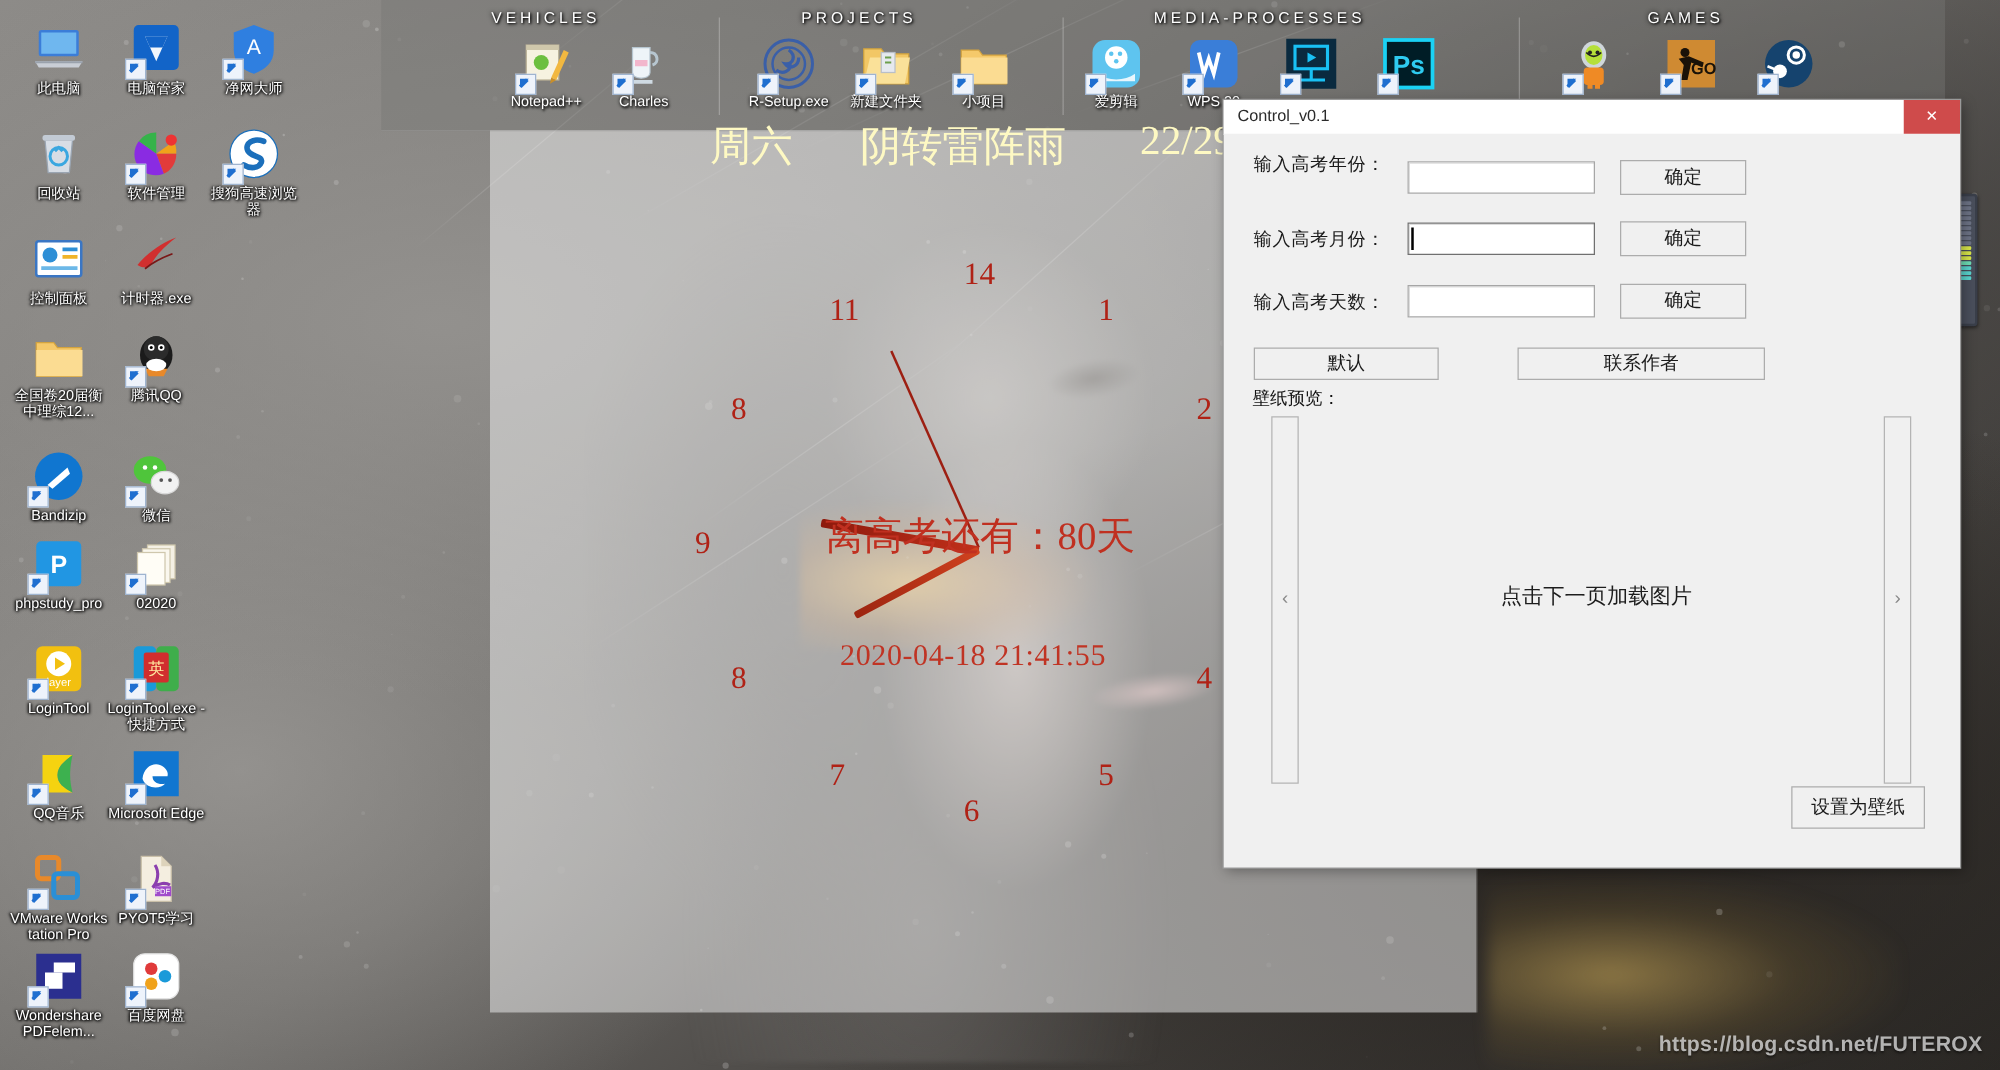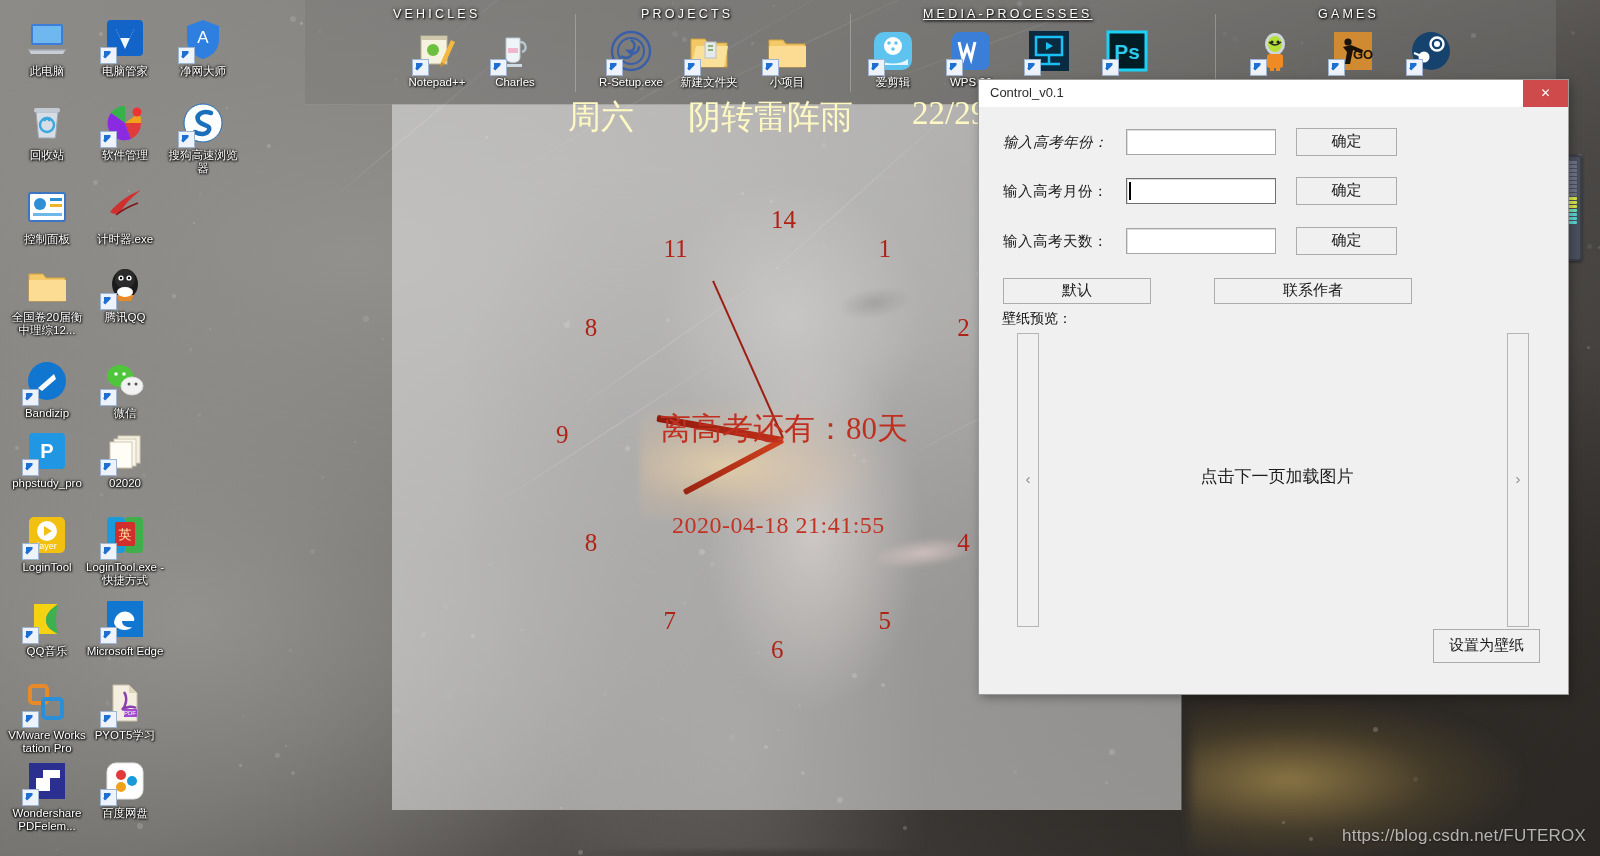--- a/index.html
+++ b/index.html
@@ -174,20 +174,21 @@
   #set-wallpaper{
     position:absolute;left:454px;top:549px;width:105px;height:32px;line-height:31px;
     font-size:15px;
   }
 
   
   #watermark{
     position:absolute;right:14px;bottom:10px;font-size:17px;color:rgba(222,222,222,.78);
     font-family:"Liberation Sans",sans-serif;letter-spacing:.2px;
     text-shadow:0 1px 2px rgba(0,0,0,.5);
+    font-weight:bold;
   }
 </style>
 </head>
 <body>
 
 <div id="desktop">
   <div class="wp-base"></div>
   <div class="figure-hood"></div>
   <div class="eye"></div>
   <div class="lips"></div>
@@ -615,21 +616,21 @@
         </svg><div class="shortcut-arrow"></div></div>
       <div class="fence-label">新建文件夹</div>
     </div>
     <div class="fence-icon" style="left: 442px;">
       <div class="fence-art"><svg width="46" height="46" viewBox="0 0 46 46">
           <path d="M5 12h14l3 4h19v23H5z" fill="#f5c96a" stroke="#d3a33f"></path>
           <path d="M5 18h37v21H5z" fill="#fbdc92"></path>
         </svg><div class="shortcut-arrow"></div></div>
       <div class="fence-label">小项目</div>
     </div>
-    <div class="fence-title" style="left: 618px; text-decoration: underline;">MEDIA-PROCESSES</div>
+    <div class="fence-title" style="left: 618px;">MEDIA-PROCESSES</div>
     <div class="fence-sep" style="left: 910px;"></div>
     <div class="fence-icon" style="left: 548px;">
       <div class="fence-art"><svg width="46" height="46" viewBox="0 0 46 46">
           <rect x="4" y="4" width="38" height="38" rx="10" fill="#5ec4ef"></rect>
           <circle cx="23" cy="18" r="9" fill="#fff"></circle>
           <circle cx="19" cy="15" r="1.8" fill="#5ec4ef"></circle>
           <circle cx="26" cy="15" r="1.8" fill="#5ec4ef"></circle>
           <circle cx="23" cy="21" r="1.8" fill="#5ec4ef"></circle>
           <path d="M8 31c8 6 22 6 30 0v6H8z" fill="#fff" opacity=".85"></path>
         </svg><div class="shortcut-arrow"></div></div>
@@ -738,21 +739,21 @@
     <div class="led" style="background: rgb(90, 214, 208);"></div>
   </div>
 
 <div id="dialog">
   <div id="titlebar">
     <div class="t">Control_v0.1</div>
     <div id="close-btn">✕</div>
   </div>
 
   <div id="form-rows">
-      <div class="f-label" style="left: 24px; top: 53px; font-style: italic;">输入高考年份：</div>
+      <div class="f-label" style="left: 24px; top: 42px;">输入高考年份：</div>
       <div class="f-input" style="left: 147px; top: 49px;"></div>
       <div class="btn btn-ok" style="left: 317px; top: 48px;">确定</div>
       <div class="f-label" style="left: 24px; top: 102px;">输入高考月份：</div>
       <div class="f-input focused" style="left: 147px; top: 98px;">
         <div class="caret"></div>
       </div>
       <div class="btn btn-ok" style="left: 317px; top: 97px;">确定</div>
       <div class="f-label" style="left: 24px; top: 152px;">输入高考天数：</div>
       <div class="f-input" style="left: 147px; top: 148px;"></div>
       <div class="btn btn-ok" style="left: 317px; top: 147px;">确定</div>

